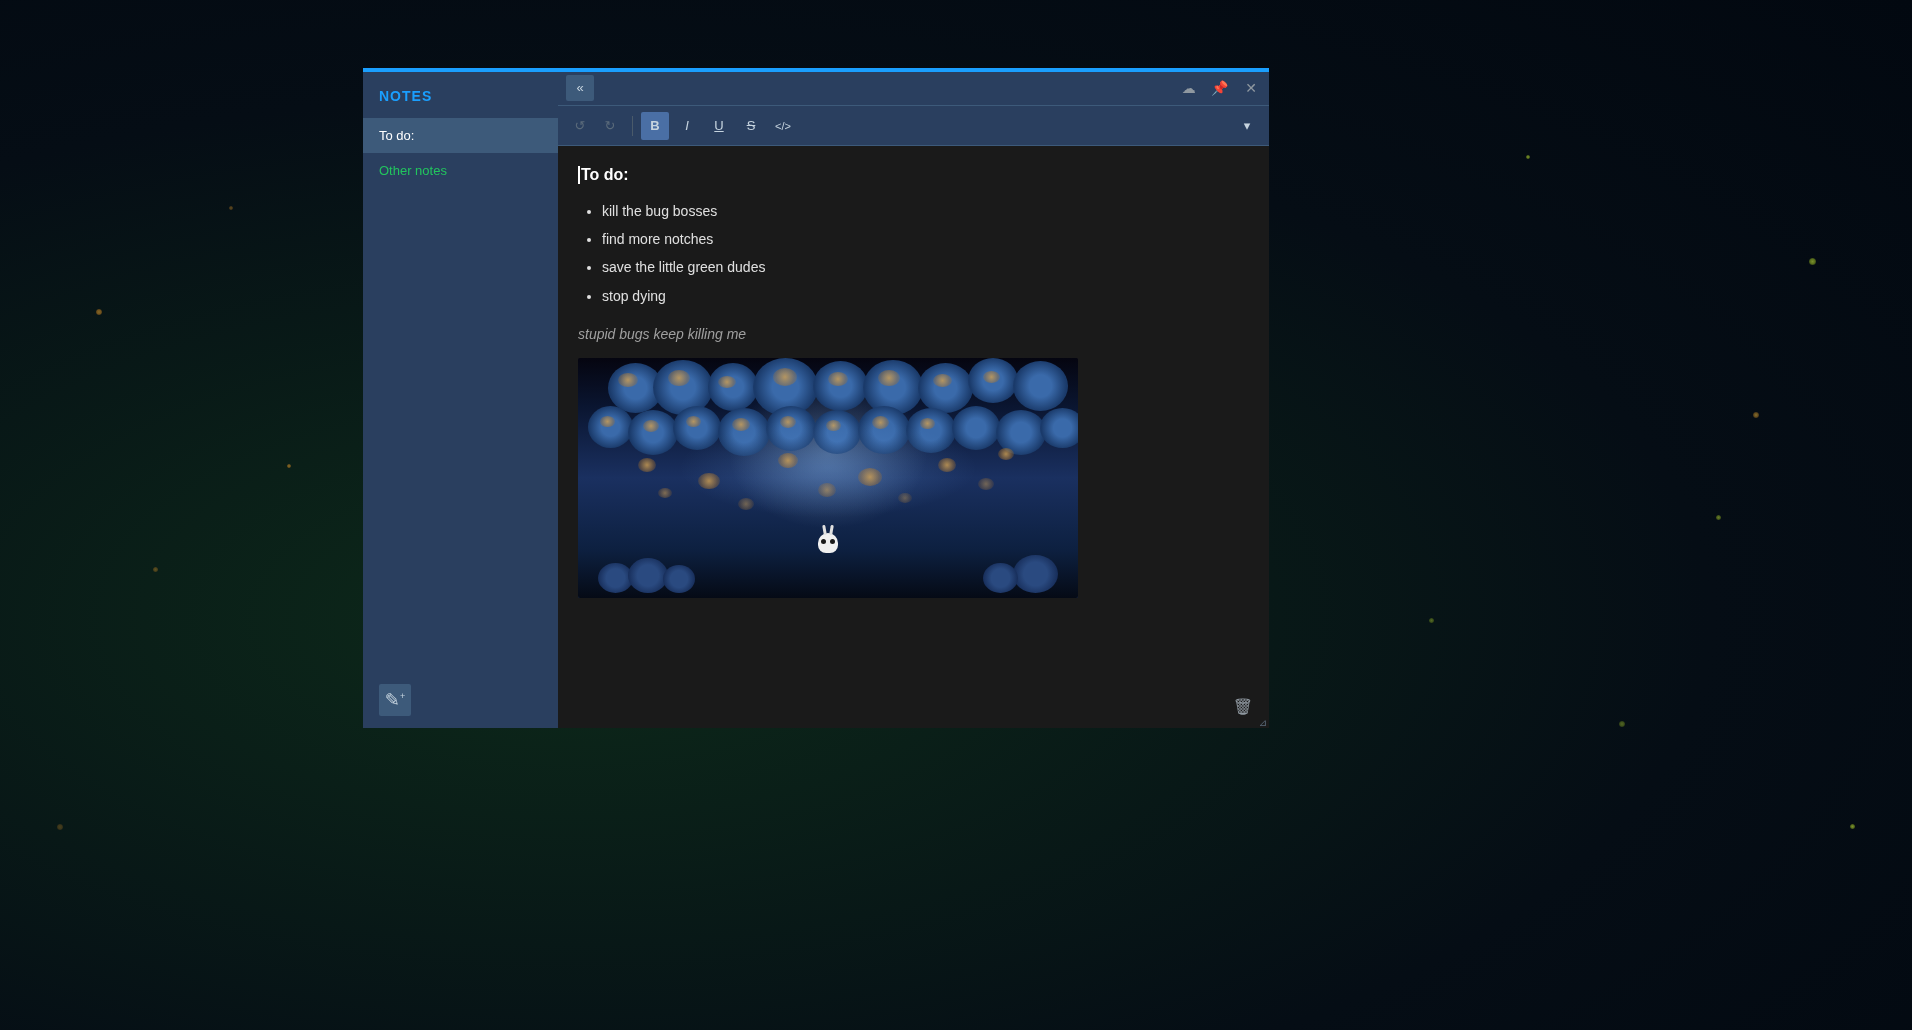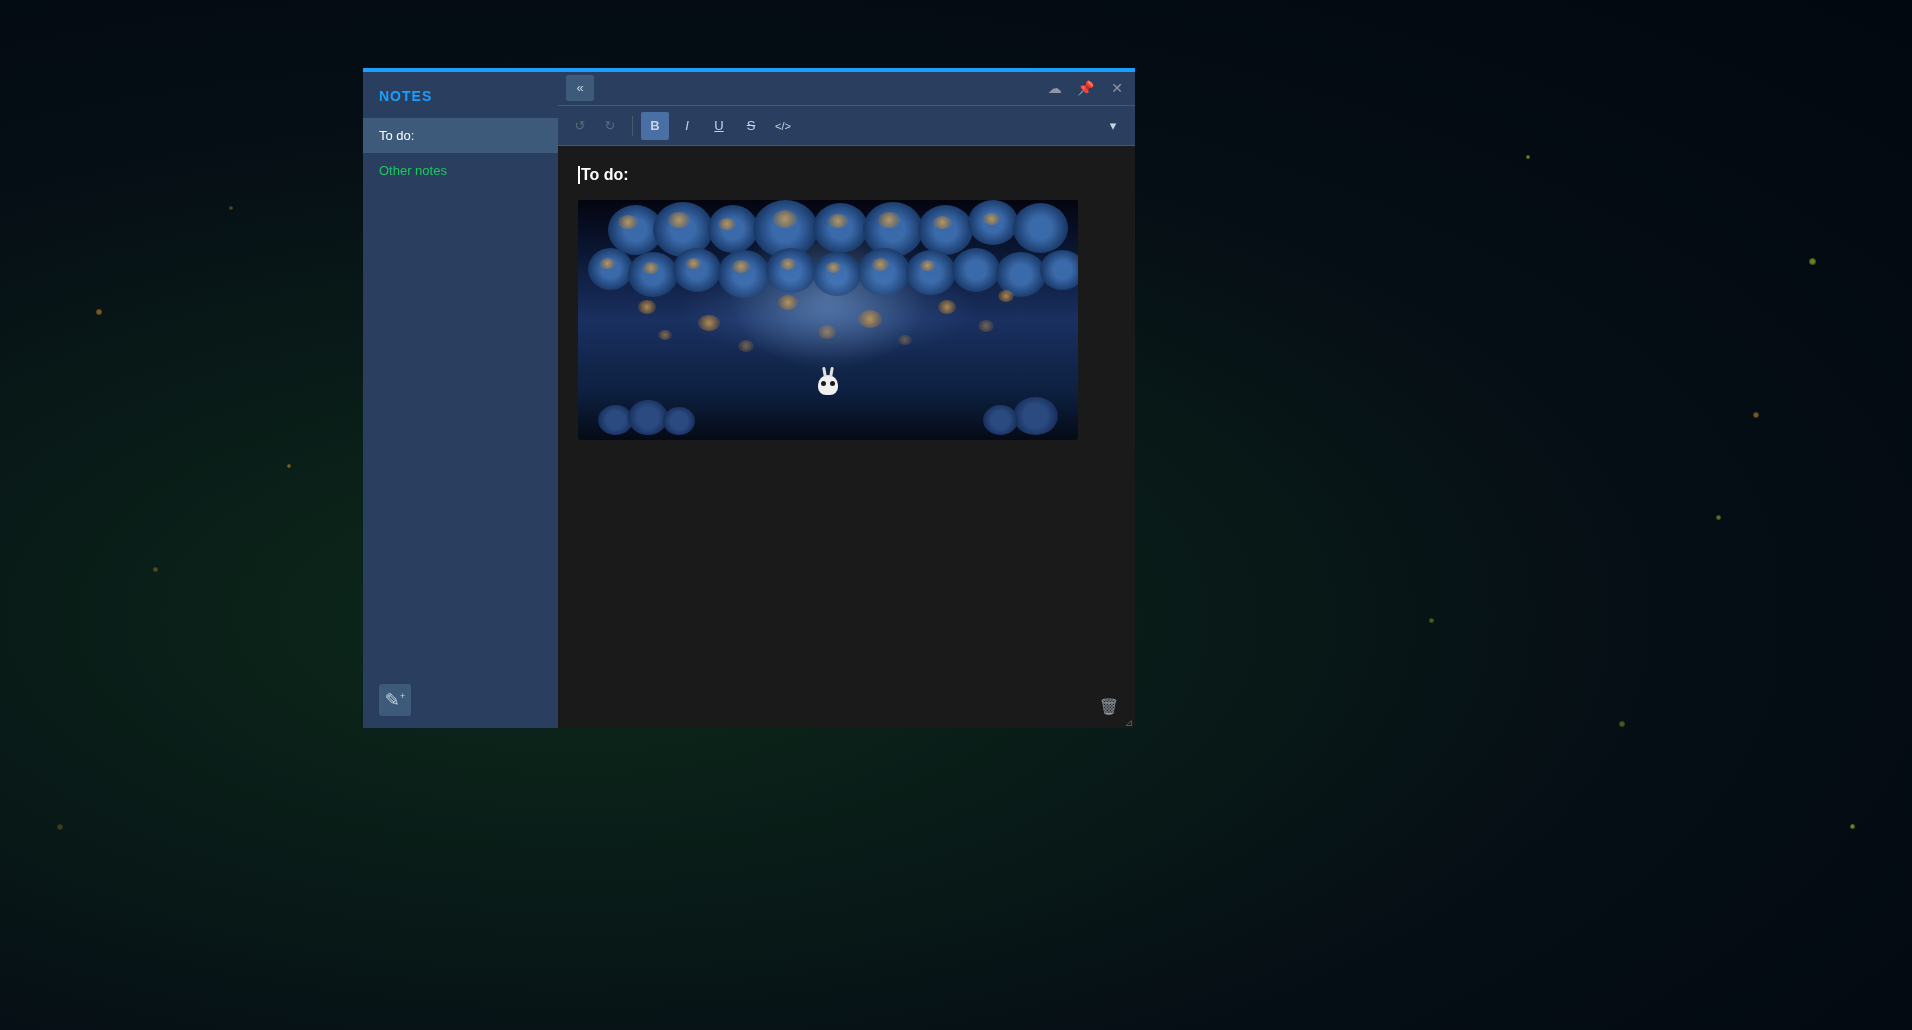--- a/index.html
+++ b/index.html
@@ -31,21 +31,21 @@
       border-radius: 50%;
       background: radial-gradient(circle, #d4a030 0%, #b87820 50%, transparent 100%);
       opacity: 0.6;
     }
 
     
     .app-window {
       position: absolute;
       left: 363px;
       top: 68px;
-      width: 772px;
+      width: 906px;
       height: 660px;
       background: #1b2838;
       border-top: 2px solid #1a9fff;
       display: flex;
       flex-direction: column;
     }
 
     .app-window-inner {
       display: flex;
       flex: 1;
@@ -516,21 +516,38 @@
           <span>▾</span>
         </button>
       </div>
 
       <div class="note-content">
         <div class="note-title">
           <span class="cursor-line"></span>
           <span>To do:</span>
         </div>
 
-
+        <ul class="note-list">
+          <li>
+            <span>kill the bug bosses</span>
+          </li>
+          <li>
+            <span>find more notches</span>
+          </li>
+          <li>
+            <span>save the little green dudes</span>
+          </li>
+          <li>
+            <span>stop dying</span>
+          </li>
+        </ul>
+
+        <p class="note-italic-text">
+          <span>stupid bugs keep killing me</span>
+        </p>
 
         <div class="note-image">
           <div class="game-bg"></div>
           <div class="game-glow-center"></div>
 
           <div class="bug-cluster">
 
             <div class="bug" style="top:5px;left:30px;width:55px;height:50px;"></div>
             <div class="bug" style="top:2px;left:75px;width:60px;height:55px;"></div>
             <div class="bug" style="top:5px;left:130px;width:50px;height:48px;"></div>

